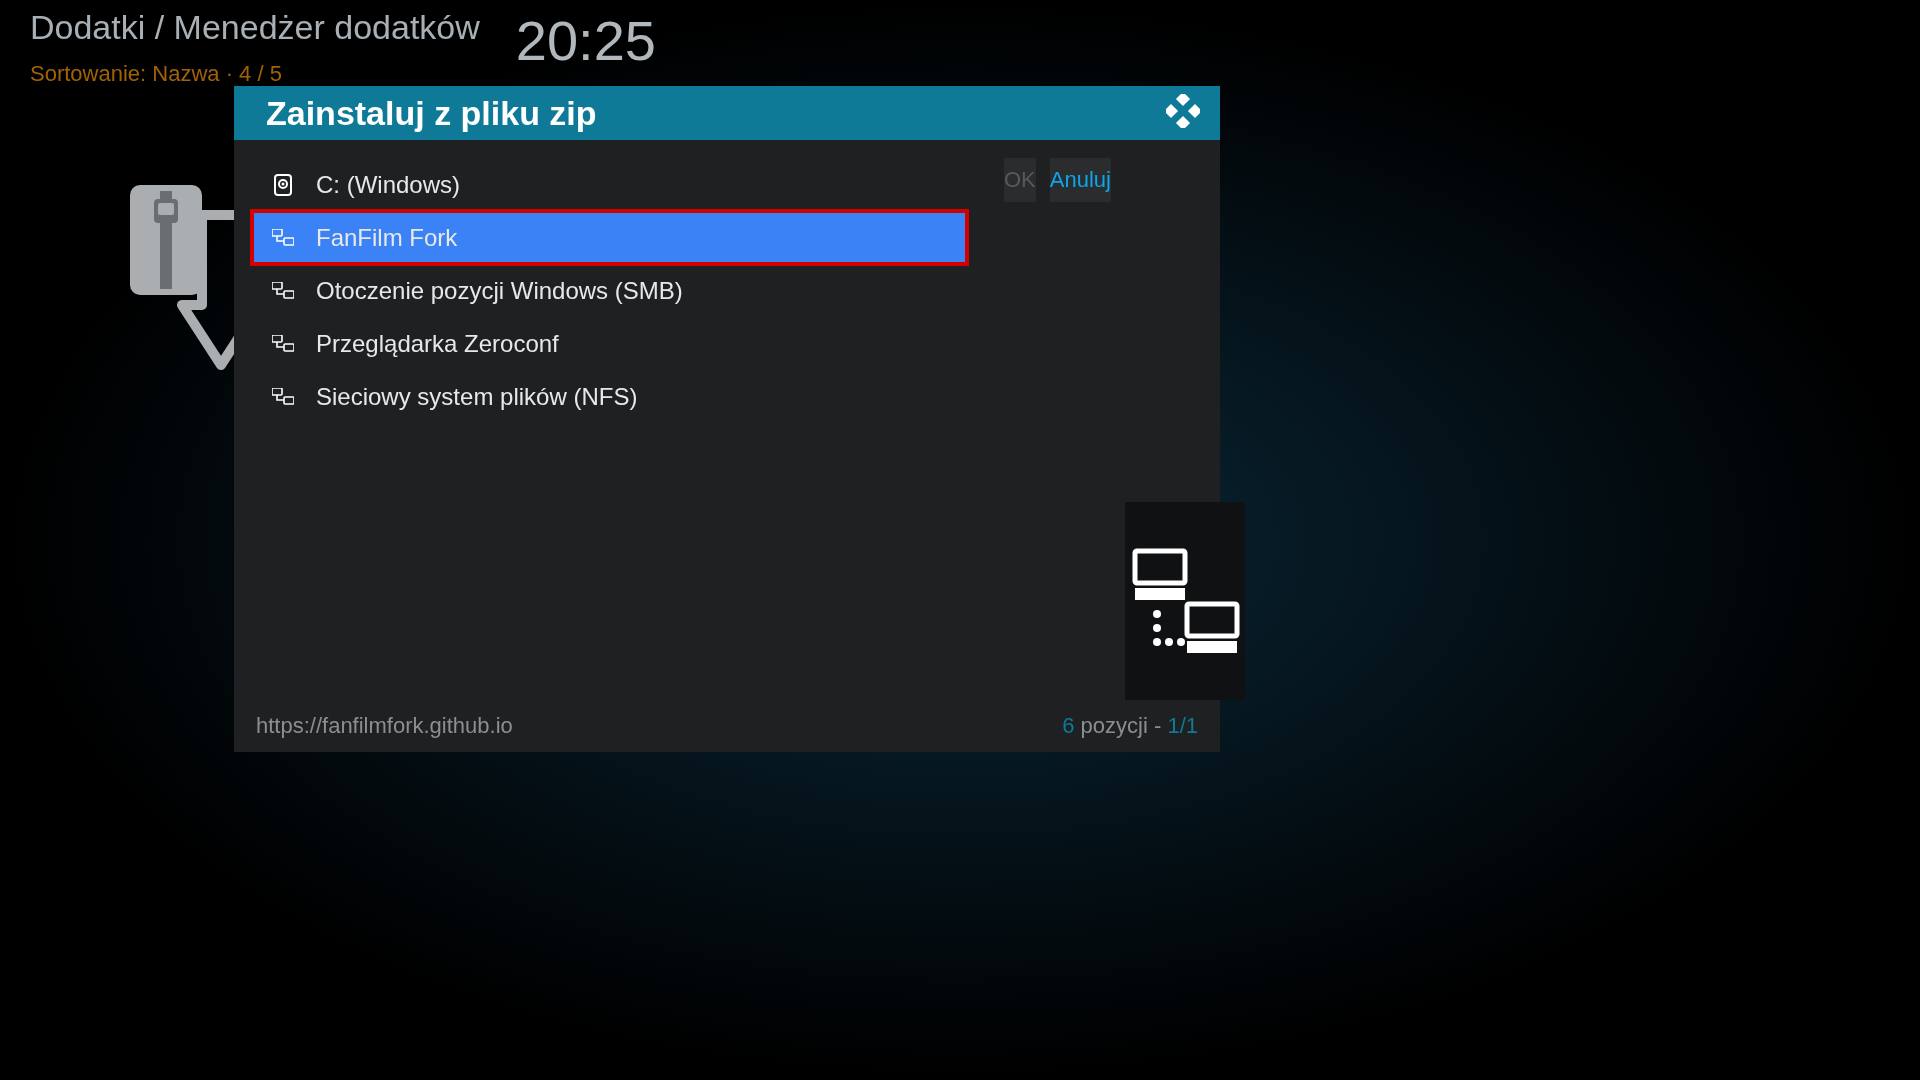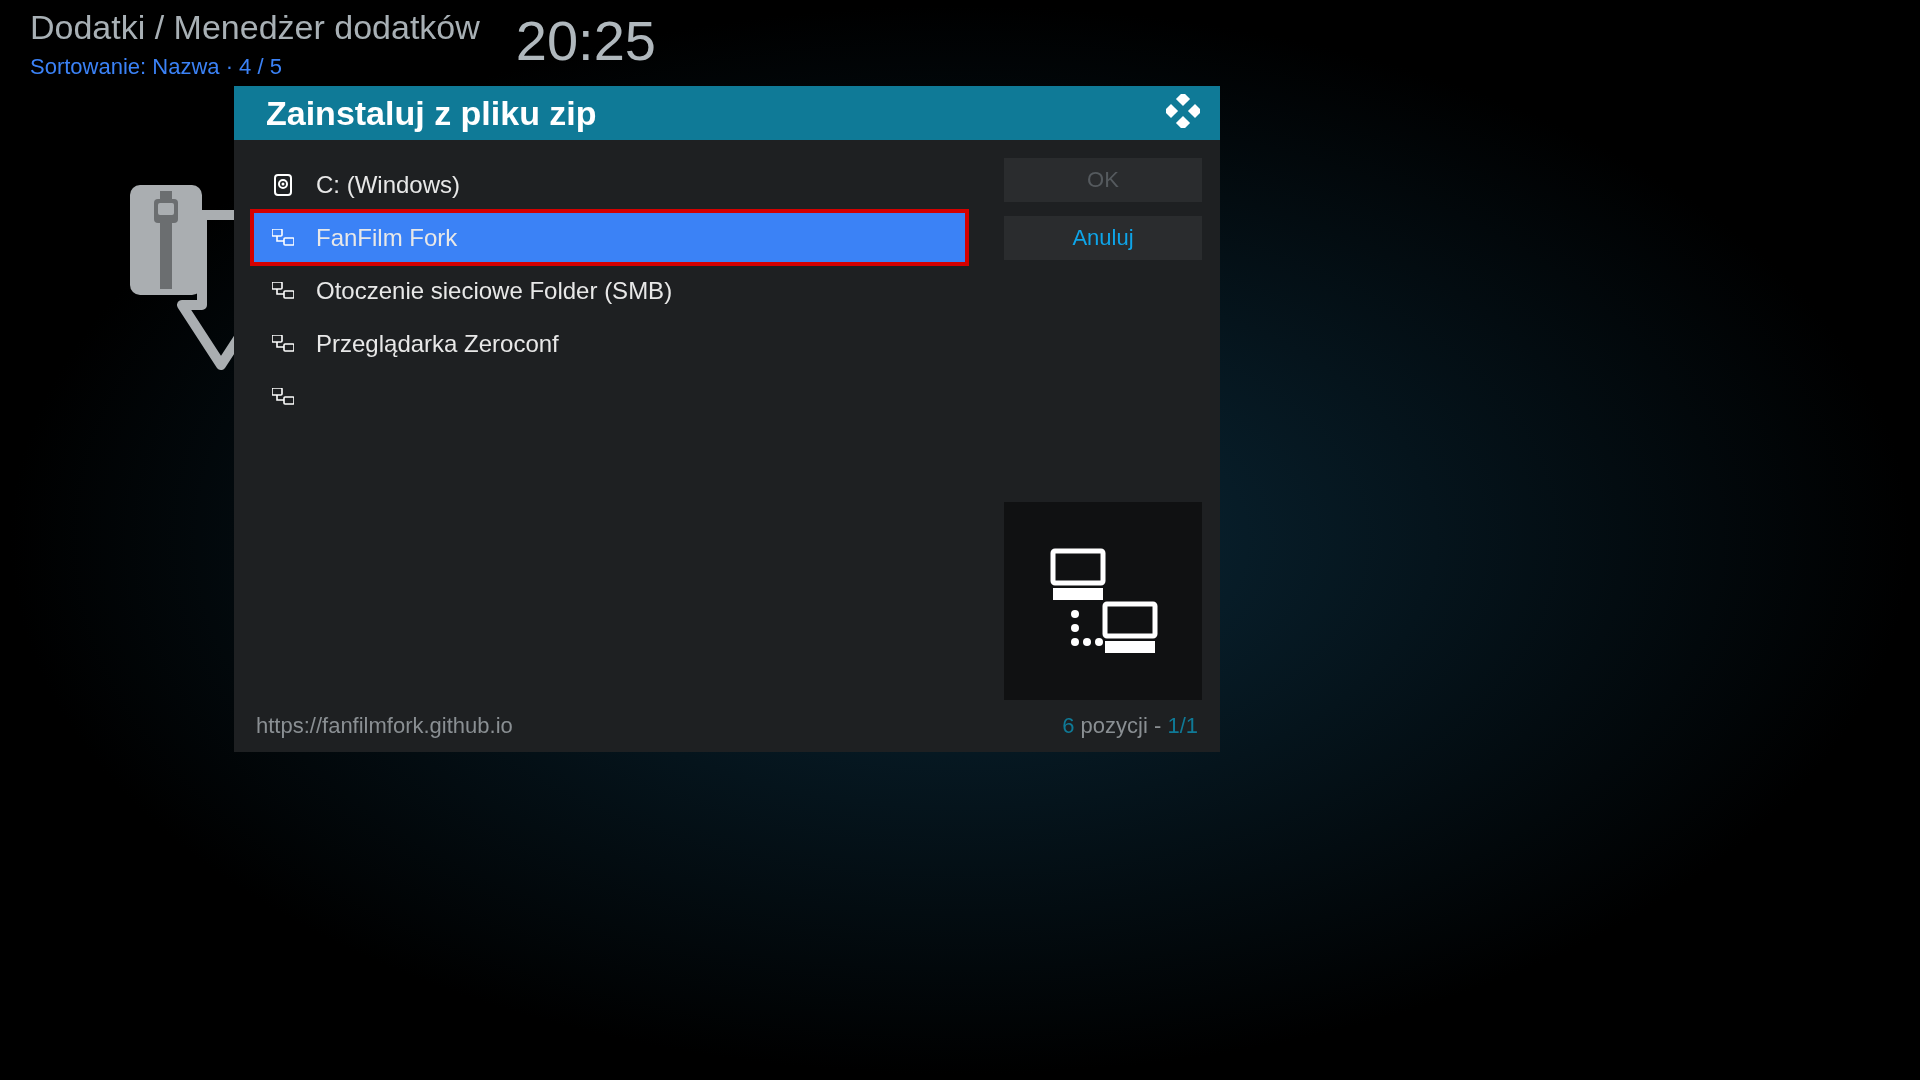--- a/index.html
+++ b/index.html
@@ -21,22 +21,22 @@
     align-items: flex-start;
   }
   .breadcrumb {
     font-size: 34px;
     font-weight: 300;
     color: #a8b0b5;
   }
   .sort-line {
     font-size: 22px;
     font-weight: 300;
-    color: #3b82f6;
-    margin-top: 7px;
+    color: #a16207;
+    margin-top: 14px;
   }
   .clock {
     font-size: 56px;
     font-weight: 200;
     color: #b0b8bd;
     margin-left: 36px;
   }
   .bg-icon {
     position: absolute;
     left: 130px;
@@ -87,21 +87,21 @@
   .list-row.highlight {
     background: #3b82f6;
     outline: 4px solid #d40000;
     outline-offset: -2px;
     position: relative;
     z-index: 2;
   }
   .side-col {
     width: 198px;
     display: flex;
-    flex-direction: column;
+    flex-direction: row;
     gap: 14px;
   }
   .side-btn {
     height: 44px;
     background: #2a2c2e;
     display: flex;
     align-items: center;
     justify-content: center;
     font-size: 22px;
     font-weight: 500;
@@ -194,21 +194,21 @@
 
 
       <div class="list-row">
         <span class="icon-slot">
           <svg width="22" height="18" viewBox="0 0 22 18">
               <rect x="0" y="0" width="10" height="7" rx="1" fill="none" stroke="#fff" stroke-width="1.6"></rect>
               <rect x="12" y="9" width="10" height="7" rx="1" fill="none" stroke="#fff" stroke-width="1.6"></rect>
               <path d="M5 7 V12 H12" fill="none" stroke="#fff" stroke-width="1.6"></path>
             </svg>
         </span>
-        <span>Otoczenie sieciowe Folder (SMB)</span>
+        <span>Otoczenie pozycji Windows (SMB)</span>
       </div>
 
       <div class="list-row">
         <span class="icon-slot">
           <svg width="22" height="18" viewBox="0 0 22 18">
               <rect x="0" y="0" width="10" height="7" rx="1" fill="none" stroke="#fff" stroke-width="1.6"></rect>
               <rect x="12" y="9" width="10" height="7" rx="1" fill="none" stroke="#fff" stroke-width="1.6"></rect>
               <path d="M5 7 V12 H12" fill="none" stroke="#fff" stroke-width="1.6"></path>
             </svg>
         </span>
@@ -216,20 +216,21 @@
       </div>
 
       <div class="list-row">
         <span class="icon-slot">
           <svg width="22" height="18" viewBox="0 0 22 18">
               <rect x="0" y="0" width="10" height="7" rx="1" fill="none" stroke="#fff" stroke-width="1.6"></rect>
               <rect x="12" y="9" width="10" height="7" rx="1" fill="none" stroke="#fff" stroke-width="1.6"></rect>
               <path d="M5 7 V12 H12" fill="none" stroke="#fff" stroke-width="1.6"></path>
             </svg>
         </span>
+        <span>Sieciowy system plików (NFS)</span>
       </div>
 
     </div>
 
     <div class="side-col">
       <div class="side-btn disabled">OK</div>
       <div class="side-btn">Anuluj</div>
 
       <div class="preview-box">
         <svg width="120" height="110" viewBox="0 0 120 110">

